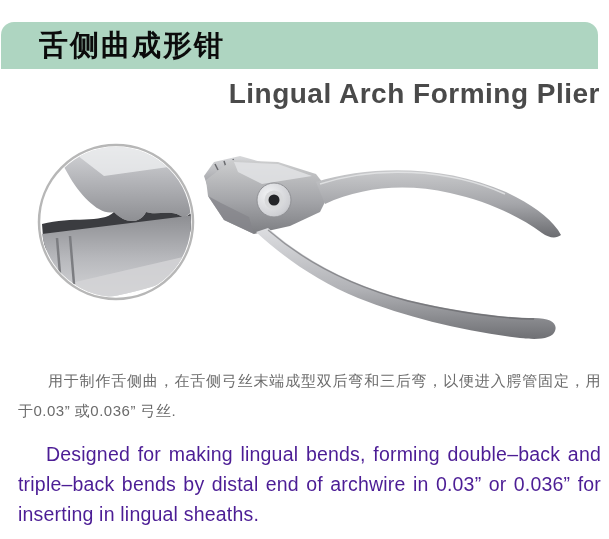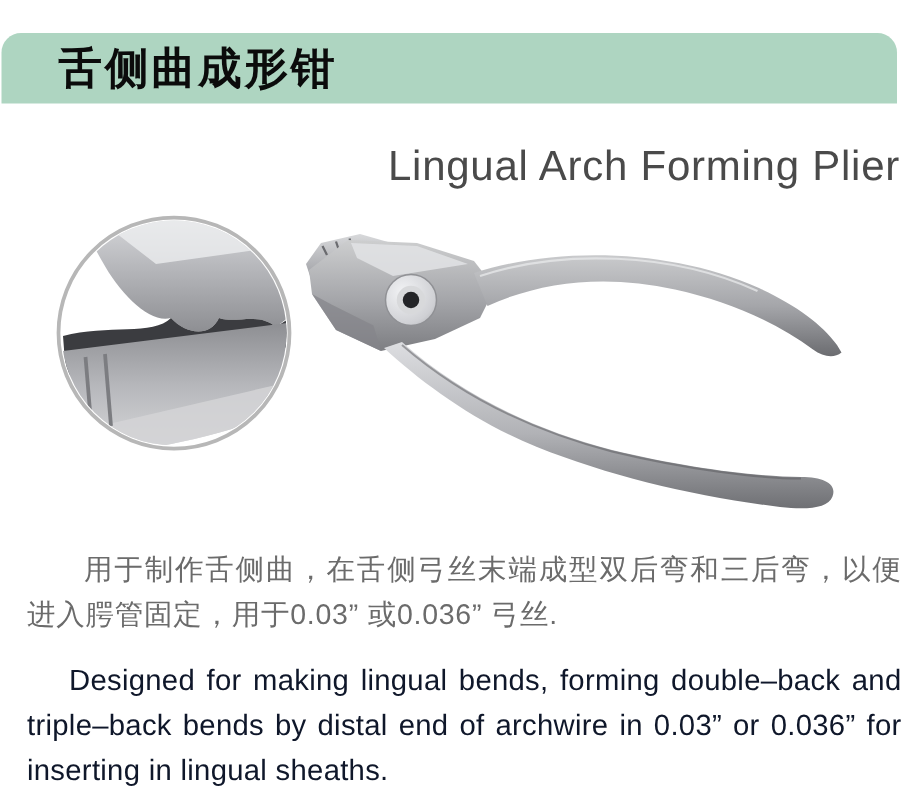--- a/index.html
+++ b/index.html
@@ -37,49 +37,48 @@
     color:#141414;
     letter-spacing:1px;
     padding-top:3px;
   }
   .title-en{
     position:absolute;
     top:78px;left:0;
     width:600px;
     text-align:right;
     font-size:28px;
-    font-weight:normal;
+    font-weight:bold;
     color:#4a4a4a;
     letter-spacing:0.5px;
-    margin-top:17px;
   }
   .photo-area{
     position:absolute;
     left:0;top:118px;
     width:609px;height:252px;
   }
   .descriptions{
     position:absolute;
     left:18px;top:366px;
     width:583px;
   }
   .desc-zh{
     margin:0;
-    font-size:19px;
+    font-size:15px;
     line-height:30px;
     color:#6b6b6b;
     text-align:justify;
     text-indent:2em;
     letter-spacing:0.5px;
   }
   .desc-en{
     margin:13px 0 0 0;
     font-size:19.5px;
     line-height:30px;
-    color:#0f172a;
+    color:#4c1d95;
     text-align:justify;
     text-indent:28px;
     letter-spacing:0.2px;
   }
 </style>
 </head>
 <body>
 
 <div class="page">
 

